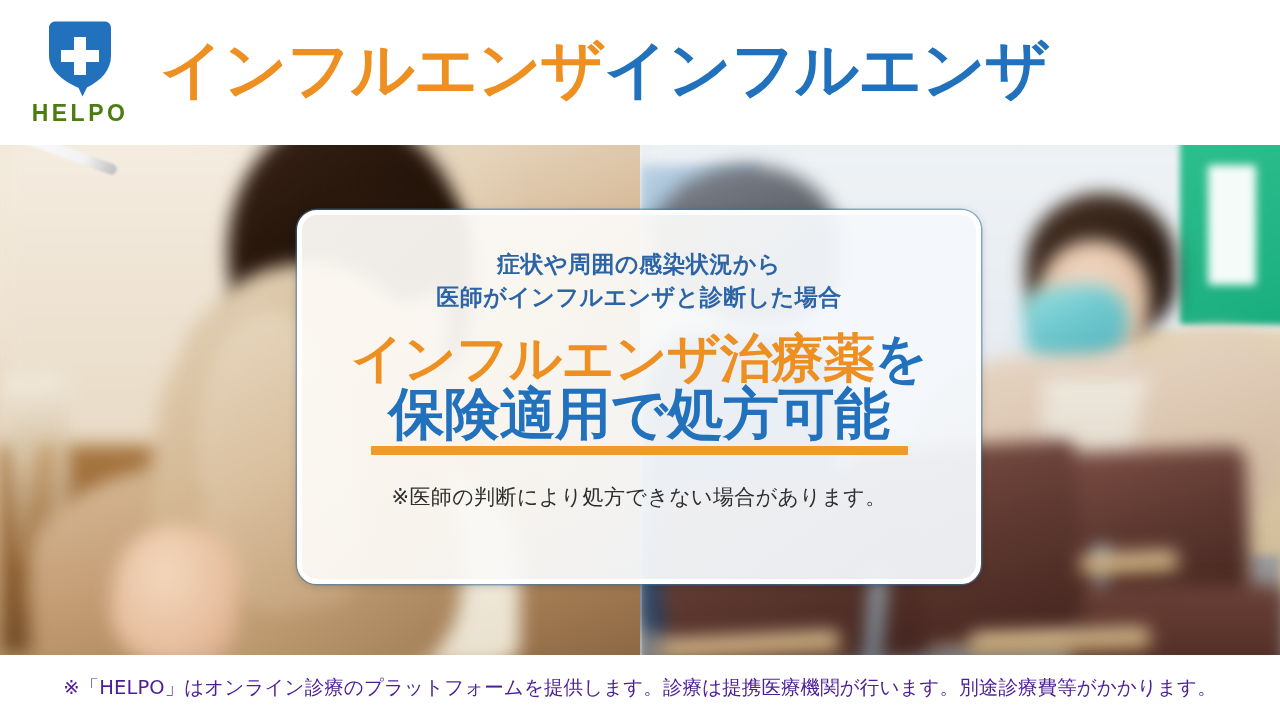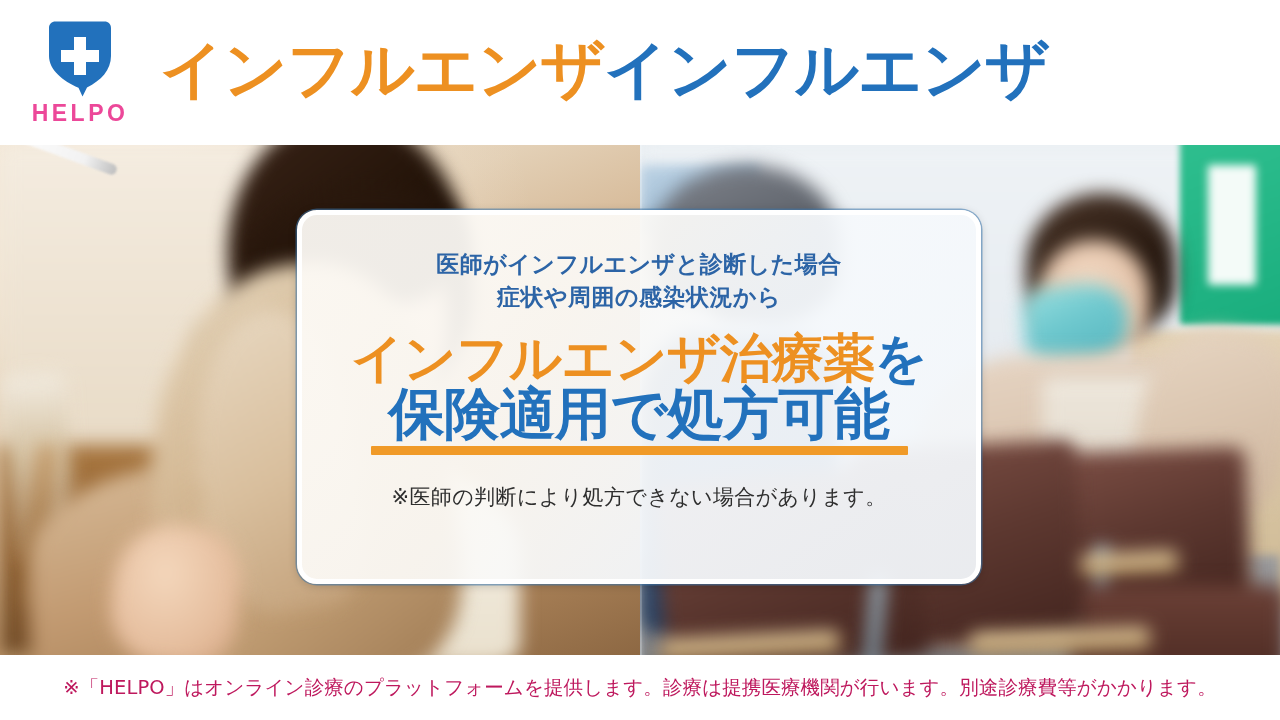--- a/index.html
+++ b/index.html
@@ -35,21 +35,21 @@
     justify-content: center;
     flex: 0 0 160px;
   }
   .shield-wrap {
     width: 74px;
     height: 76px;
     position: relative;
     display: block;
   }
   .logo-word {
-    color: #ec4899;
+    color: #4d7c0f;
     font-size: 23px;
     font-weight: bold;
     letter-spacing: 3.5px;
     margin-top: 5px;
     line-height: 1;
     font-family: "Liberation Sans", sans-serif;
   }
   #header-title {
     flex: 1 1 auto;
     white-space: nowrap;
@@ -363,21 +363,21 @@
     position: absolute;
     left: 0; top: 655px;
     width: 1280px;
     height: 65px;
     background: #ffffff;
     display: flex;
     align-items: center;
     justify-content: center;
   }
   #footer-note {
-    color: #be185d;
+    color: #4c1d95;
     font-size: 19.5px;
     letter-spacing: 0.1px;
     white-space: nowrap;
     font-family: "DejaVu Sans", "Liberation Serif", serif;
   }
 </style>
 </head>
 <body>
 
 <div id="header">
@@ -449,22 +449,22 @@
     <div class="blur armrest" id="arm-2"></div>
     <div class="blur armrest" id="arm-1"></div>
   </div>
 
 </div>
 <div id="photo-seam"></div>
 
 <div id="info-card">
 
   <div id="card-subtitle">
+    <div>症状や周囲の感染状況から</div>
     <div>医師がインフルエンザと診断した場合</div>
-    <div>症状や周囲の感染状況から</div>
   </div>
 
   <div id="headline">
     <div class="headline-line" id="headline-line1"><span class="t-orange">インフルエンザ治療薬</span><span class="t-blue">を</span></div>
     <div class="headline-line t-blue" id="headline-line2">保険適用で処方可能</div>
   </div>
 
   <div id="underline-bar"></div>
 
   <div id="card-note">※医師の判断により処方できない場合があります。</div>

